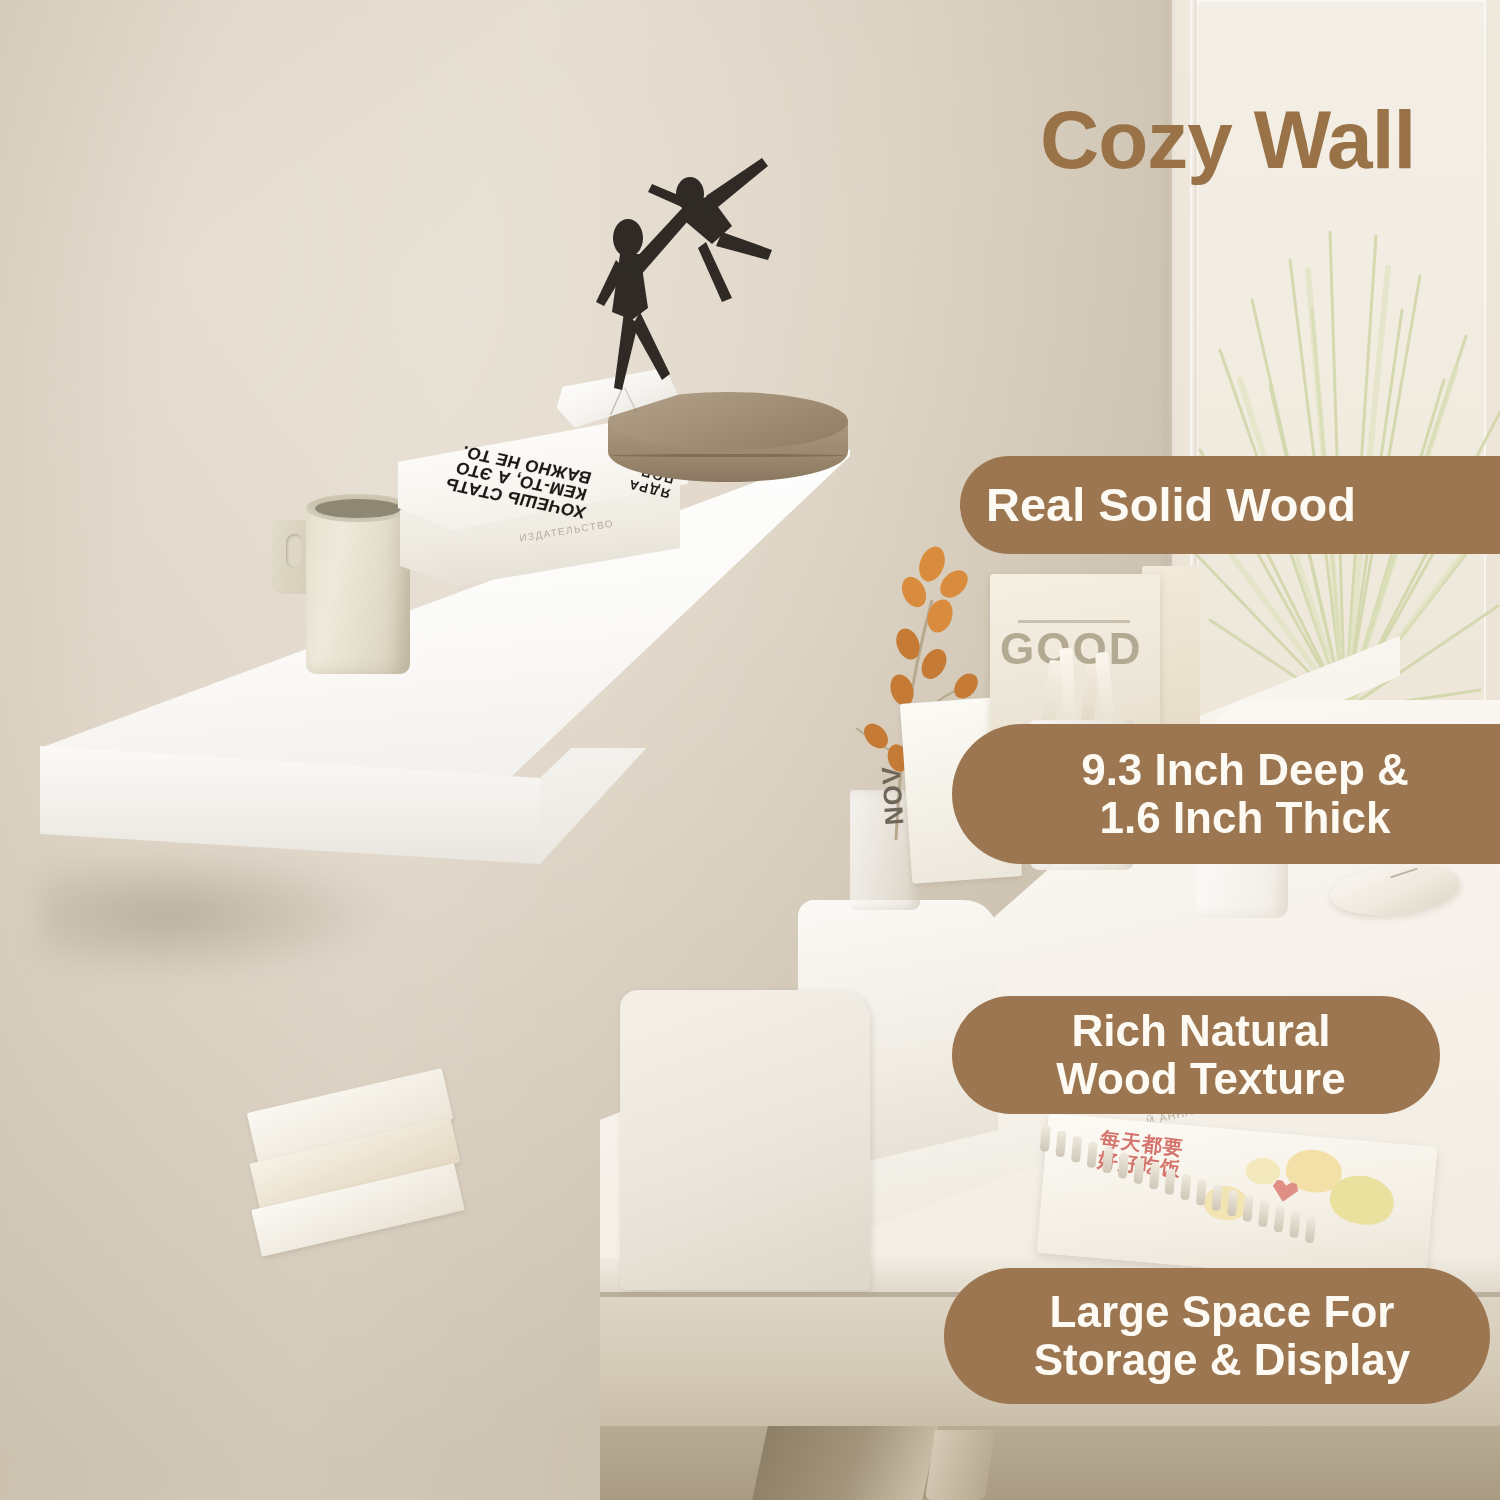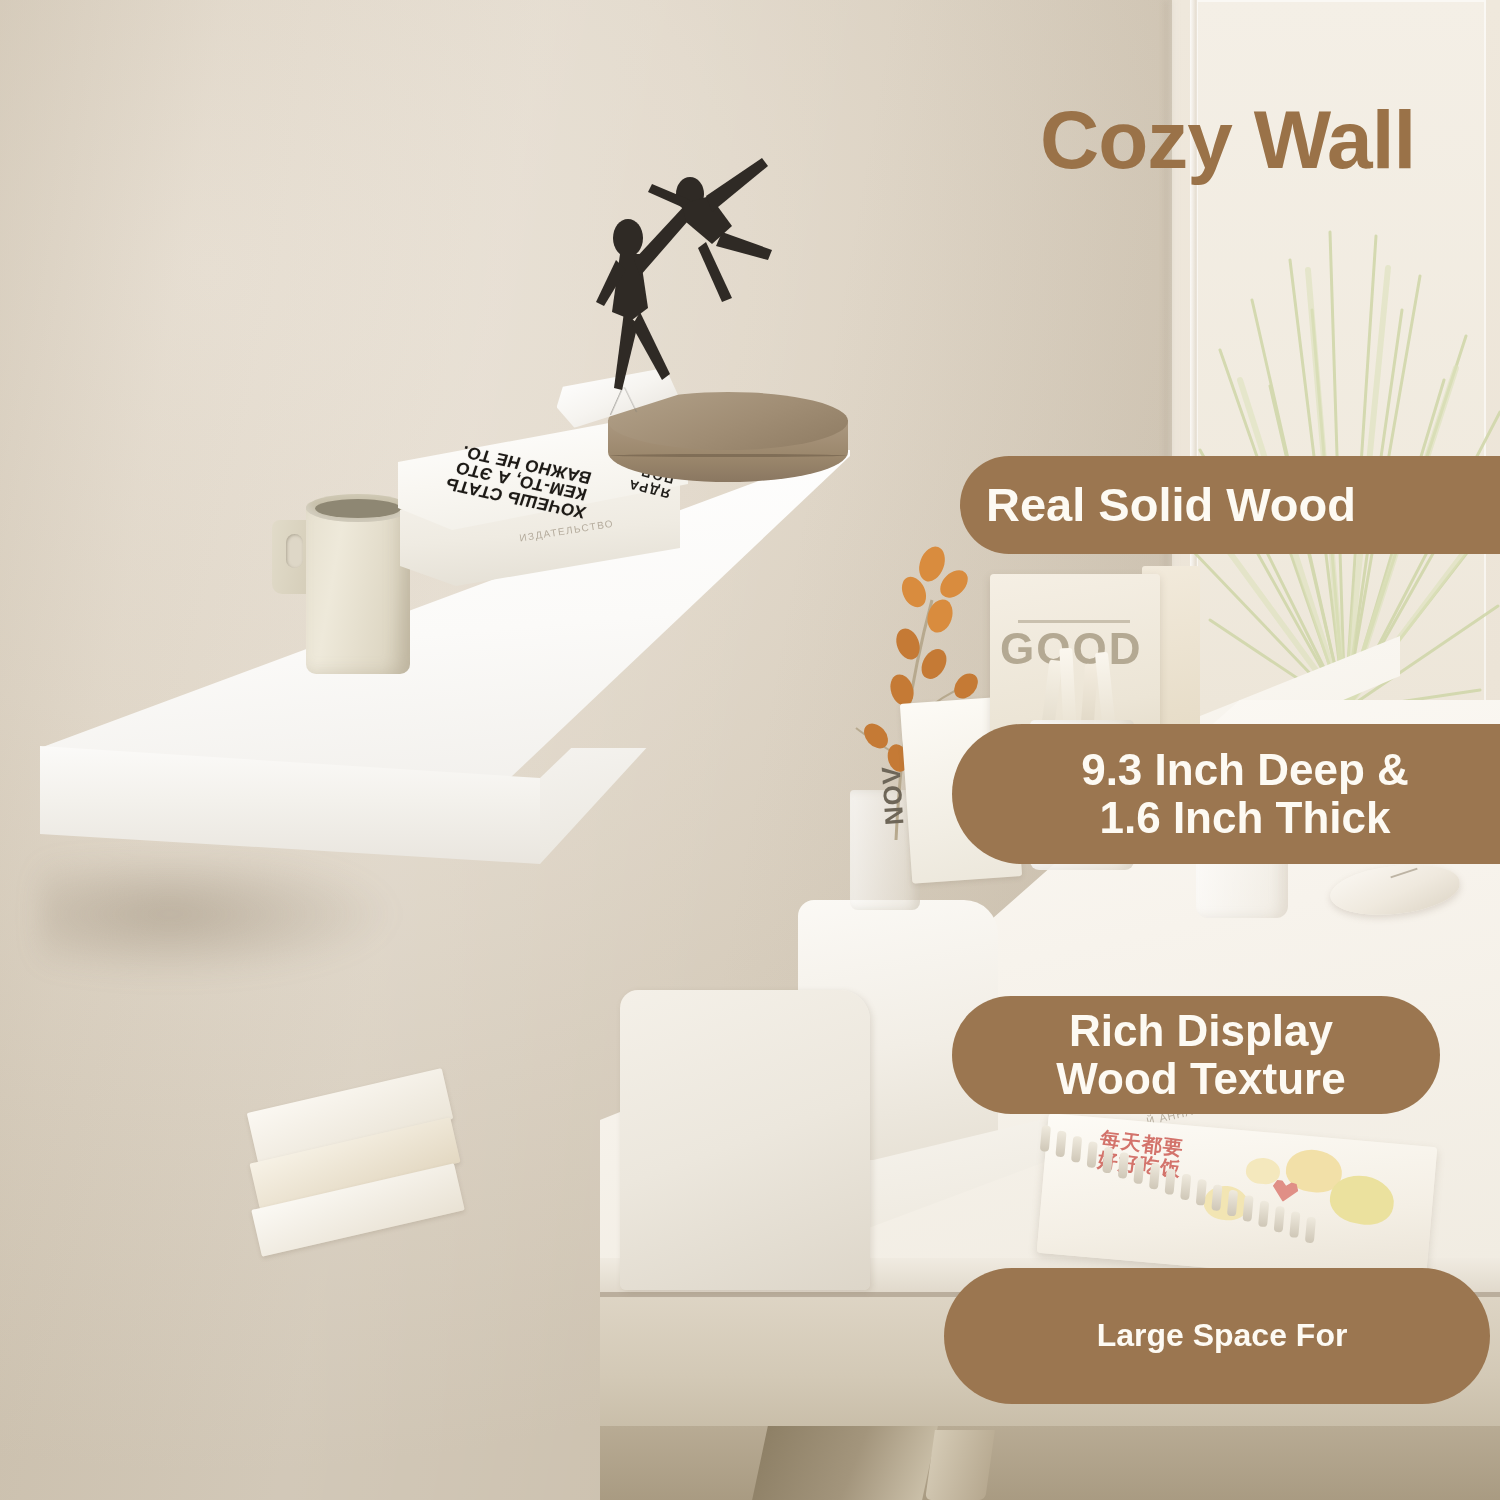--- a/index.html
+++ b/index.html
@@ -331,21 +331,21 @@
     box-sizing:border-box;
   }
   .badge span{display:block;width:100%;}
   .b1{left:960px;top:456px;width:560px;height:98px;border-radius:49px 0 0 49px;
       padding-left:26px;font-size:47px;}
   .b2{left:952px;top:724px;width:568px;height:140px;border-radius:70px 0 0 70px;
       padding-left:18px;font-size:44px;text-align:center;}
   .b3{left:952px;top:996px;width:488px;height:118px;border-radius:59px;
       padding-left:10px;font-size:44px;text-align:center;}
   .b4{left:944px;top:1268px;width:546px;height:136px;border-radius:68px;
-      padding-left:10px;font-size:32px;text-align:center;}
+      padding-left:10px;font-size:44px;text-align:center;}
 </style>
 </head>
 <body>
 
 <div id="scene">
 
   <div class="wall-left"></div>
   <div class="wall-left-shade"></div>
   <div class="wall-right"></div>
   <div class="window-pane"></div>
@@ -557,24 +557,25 @@
 
   <div class="badge b2">
     <span>
       <span style="display:block">9.3 Inch Deep &amp;</span>
       <span style="display:block">1.6 Inch Thick</span>
     </span>
   </div>
 
   <div class="badge b3">
     <span>
-      <span style="display:block">Rich Display</span>
+      <span style="display:block">Rich Natural</span>
       <span style="display:block">Wood Texture</span>
     </span>
   </div>
 
   <div class="badge b4">
     <span>
       <span style="display:block">Large Space For</span>
+      <span style="display:block">Storage &amp; Display</span>
     </span>
   </div>
 
 </div>
 
 </body></html>

